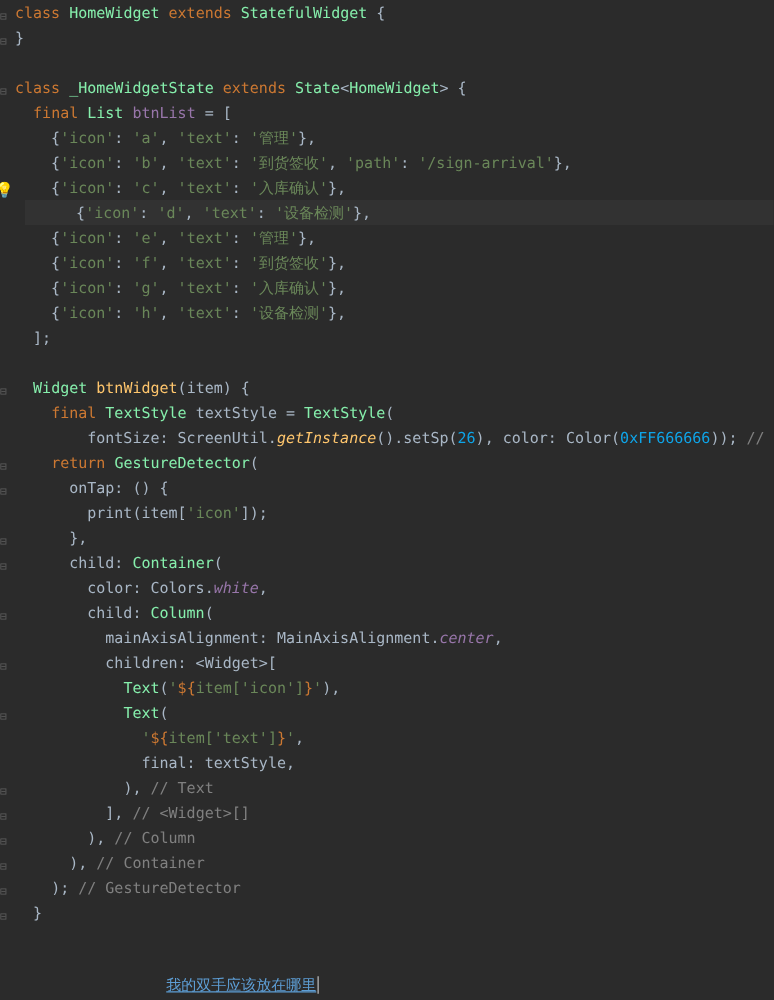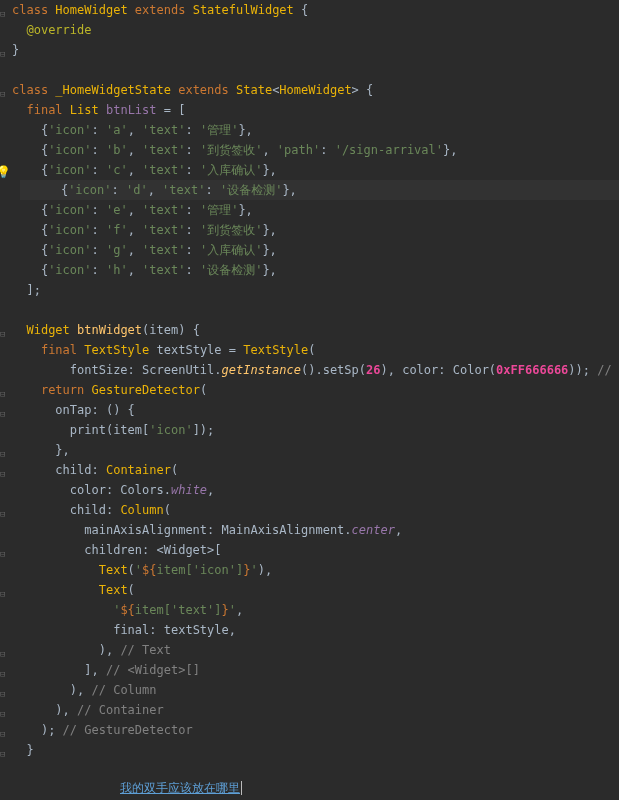--- a/index.html
+++ b/index.html
@@ -32,46 +32,45 @@
     position: absolute;
     left: 0px;
     top: 4px;
     width: 10px;
     height: 10px;
     color: #606060;
     font-size: 9px;
   }
   .highlight-line { background: #323232; margin-left: 20px; }
   .kw { color: #cc7832; }
-  .cls { color: #eab308; }
+  .cls { color: #86efac; }
   .fnc { color: #ffc66d; }
   .str { color: #6a8759; }
-  .num { color: #ec4899; font-weight: bold; }
+  .num { color: #0ea5e9; }
   .cm { color: #808080; }
   .ann { color: #bbb529; }
   .p { color: #a9b7c6; }
   .br { color: #a9b7c6; }
   .field { color: #9876aa; text-align: center; }
   .fncall { color: #ffc66d; font-style: italic; }
   .imeline {
     position: absolute;
     bottom: 2px;
     left: 120px;
     color: #5e9fd6;
     font-size: 12px;
   }
   .imeline .cursor { border-left: 1px solid #bbb; margin-left: 1px; }
-  .imeline span { text-decoration: underline; }
+  .imeline span { text-decoration: underline; margin-left: 13px; }
 </style>
 </head>
 <body>
 
 <div class="editor">
 <div class="line"><span class="fold-icon">⊟</span><span class="kw">class</span> <span class="cls">HomeWidget</span> <span class="kw">extends</span> <span class="cls">StatefulWidget</span> <span class="br">{</span></div>
-<div class="line">  <span class="ann">@override</span></div>
 <div class="line"><span class="fold-icon">⊟</span><span class="br">}</span></div>
 <div class="line"> </div>
 <div class="line"><span class="fold-icon">⊟</span><span class="kw">class</span> <span class="cls">_HomeWidgetState</span> <span class="kw">extends</span> <span class="cls">State</span><span class="p">&lt;</span><span class="cls">HomeWidget</span><span class="p">&gt; {</span></div>
 <div class="line">  <span class="kw">final</span> <span class="cls">List</span> <span class="field">btnList</span><span class="p"> = [</span></div>
 <div class="line">    {<span class="str">'icon'</span>: <span class="str">'<span>a</span>'</span>, <span class="str">'text'</span>: <span class="str">'<span>管理</span>'</span>},</div>
 <div class="line">    {<span class="str">'icon'</span>: <span class="str">'<span>b</span>'</span>, <span class="str">'text'</span>: <span class="str">'<span>到货签收</span>'</span>, <span class="str">'path'</span>: <span class="str">'<span>/sign-arrival</span>'</span>},</div>
 <div class="line"><span class="gutter-icon">💡</span>    {<span class="str">'icon'</span>: <span class="str">'<span>c</span>'</span>, <span class="str">'text'</span>: <span class="str">'<span>入库确认</span>'</span>},</div>
 <div class="line highlight-line">    {<span class="str">'icon'</span>: <span class="str">'<span>d</span>'</span>, <span class="str">'text'</span>: <span class="str">'<span>设备检测</span>'</span>},</div>
 <div class="line">    {<span class="str">'icon'</span>: <span class="str">'<span>e</span>'</span>, <span class="str">'text'</span>: <span class="str">'<span>管理</span>'</span>},</div>
 <div class="line">    {<span class="str">'icon'</span>: <span class="str">'<span>f</span>'</span>, <span class="str">'text'</span>: <span class="str">'<span>到货签收</span>'</span>},</div>

